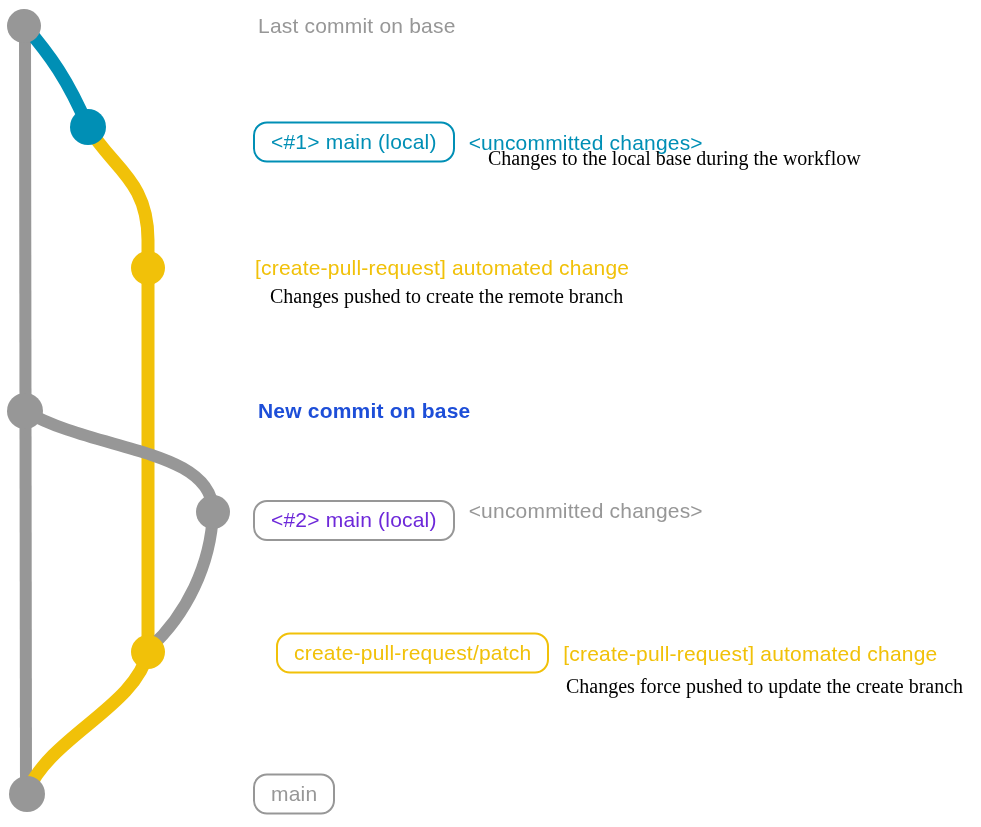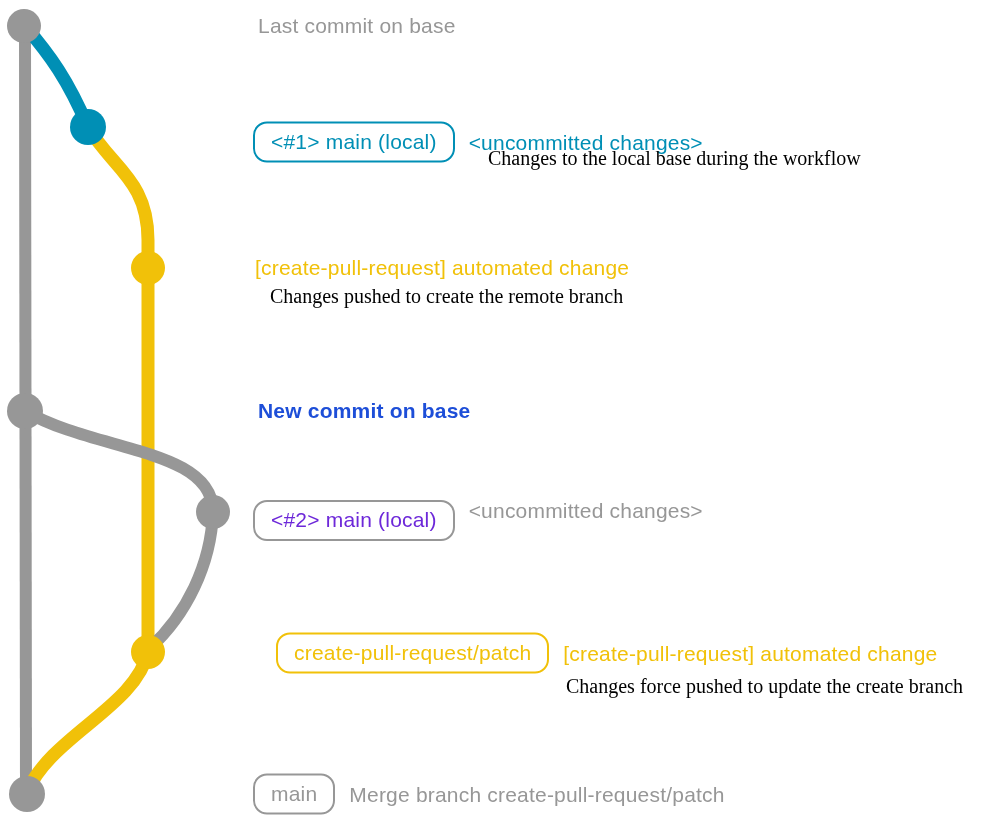--- a/index.html
+++ b/index.html
@@ -104,16 +104,15 @@
   </div>
 
   <div class="row" style="left:253px; top:653px;margin-left:23px;">
     <span class="branch-label" style="color: rgb(241, 193, 9); border-color: rgb(241, 193, 9);">create-pull-request/patch</span>
     <span class="commit-message" style="color: rgb(241, 193, 9);">[create-pull-request] automated change</span>
   </div>
   <div class="annotation" style="left:566px; top:686px;">Changes force pushed to update the create branch</div>
 
   <div class="row" style="left:253px; top:794px;">
     <span class="branch-label" style="color: rgb(151, 151, 151); border-color: rgb(151, 151, 151);">main</span>
-    <span class="commit-message" style="color: rgb(151, 151, 151);">Merge branch create-pull-request/patch</span>
   </div>
 
 </div>
 
 </body></html>

